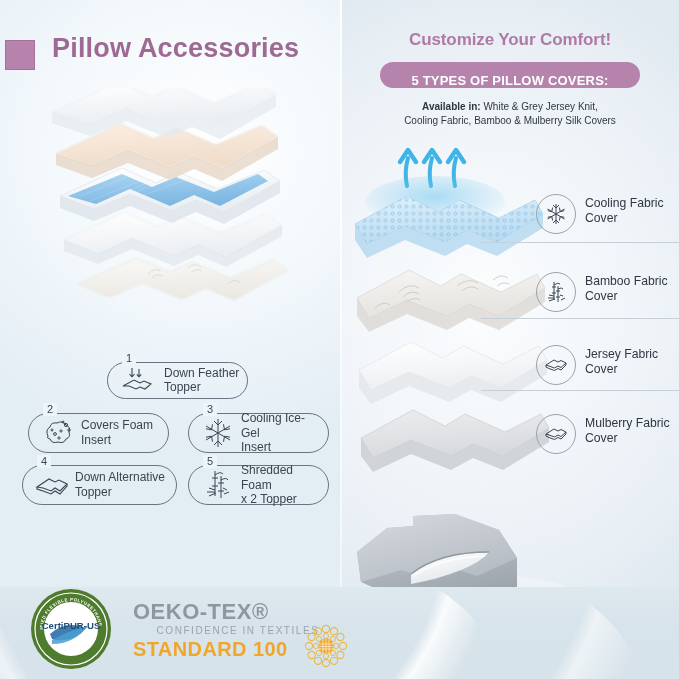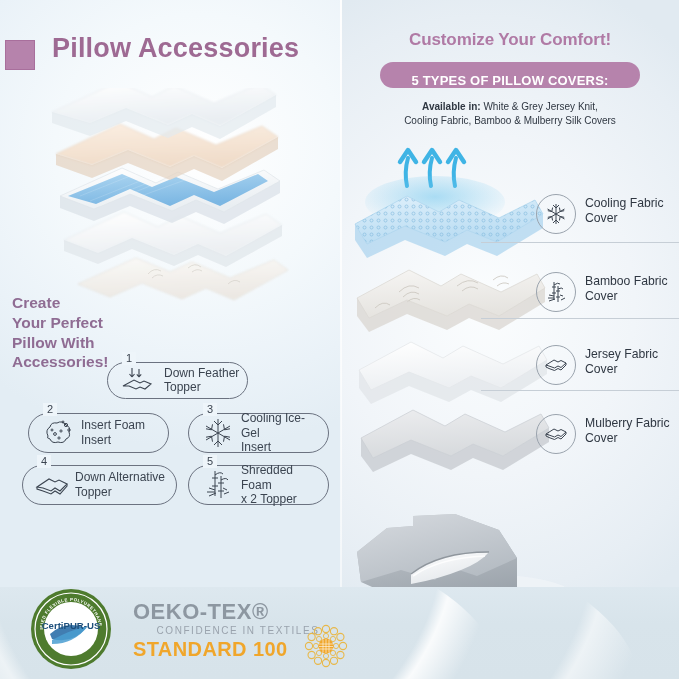--- a/index.html
+++ b/index.html
@@ -169,26 +169,20 @@
           <path d="M36,66 L36,77 L72,90 L108,75 L150,92 L174,81 L202,93 L258,61 L258,49 L202,80 L174,68 L150,79 L108,62 L72,77 Z" fill="#e4d2bf" opacity="0.7"></path>
         </g>
 
         <g>
           <path d="M32,24 L98,-6 L132,9 L154,-2 L194,15 L240,-4 L256,7 L200,38 L172,26 L148,37 L106,20 L70,35 Z" fill="url(#lgWhite)" stroke="#e6ebef" stroke-width="0.7" filter="url(#sft)"></path>
           <path d="M32,24 L32,35 L70,48 L106,33 L148,50 L172,39 L200,51 L256,19 L256,7 L200,38 L172,26 L148,37 L106,20 L70,35 Z" fill="#e3e9ee" opacity="0.7"></path>
         </g>
       </svg>
     </div>
 
-    <div id="create-text">
-      <div>Create</div>
-      <div>Your Perfect</div>
-      <div>Pillow With</div>
-      <div>Accessories!</div>
-    </div>
 
     <div class="callout" id="callout-1">
       <span class="num">1</span>
       <span class="ic">
         <svg width="38" height="34" viewBox="0 0 38 34">
           <g fill="none" stroke="#3b4450" stroke-width="1.1">
             <path d="M14,4 L14,13 M14,13 l-2.5,-3 M14,13 l2.5,-3"></path>
             <path d="M21,5 L21,13 M21,13 l-2.2,-2.6 M21,13 l2.2,-2.6"></path>
             <path d="M5,22 L16,16 L22,19 L26,17 L33,20 L27,25 L22,23 L18,25 L11,22 Z"></path>
           </g>
@@ -210,21 +204,21 @@
               <circle cx="22" cy="15" r="1.1"></circle>
             <circle cx="20" cy="22" r="1.1"></circle>
               <circle cx="13" cy="14" r="1"></circle>
             <circle cx="27" cy="9" r="1.6"></circle>
               <circle cx="30" cy="14" r="1.2"></circle>
             <circle cx="24" cy="6" r="1"></circle>
           </g>
         </svg>
       </span>
       <span class="lbl">
-        <span>Insert Foam</span><br>
+        <span>Covers Foam</span><br>
         <span>Insert</span>
       </span>
     </div>
 
     <div class="callout" id="callout-3">
       <span class="num">3</span>
       <span class="ic">
         <svg width="38" height="34" viewBox="0 0 38 34">
           <g fill="none" stroke="#3b4450" stroke-width="1">
             <path d="M19,3 L19,31 M7,10 L31,24 M31,10 L7,24"></path>

